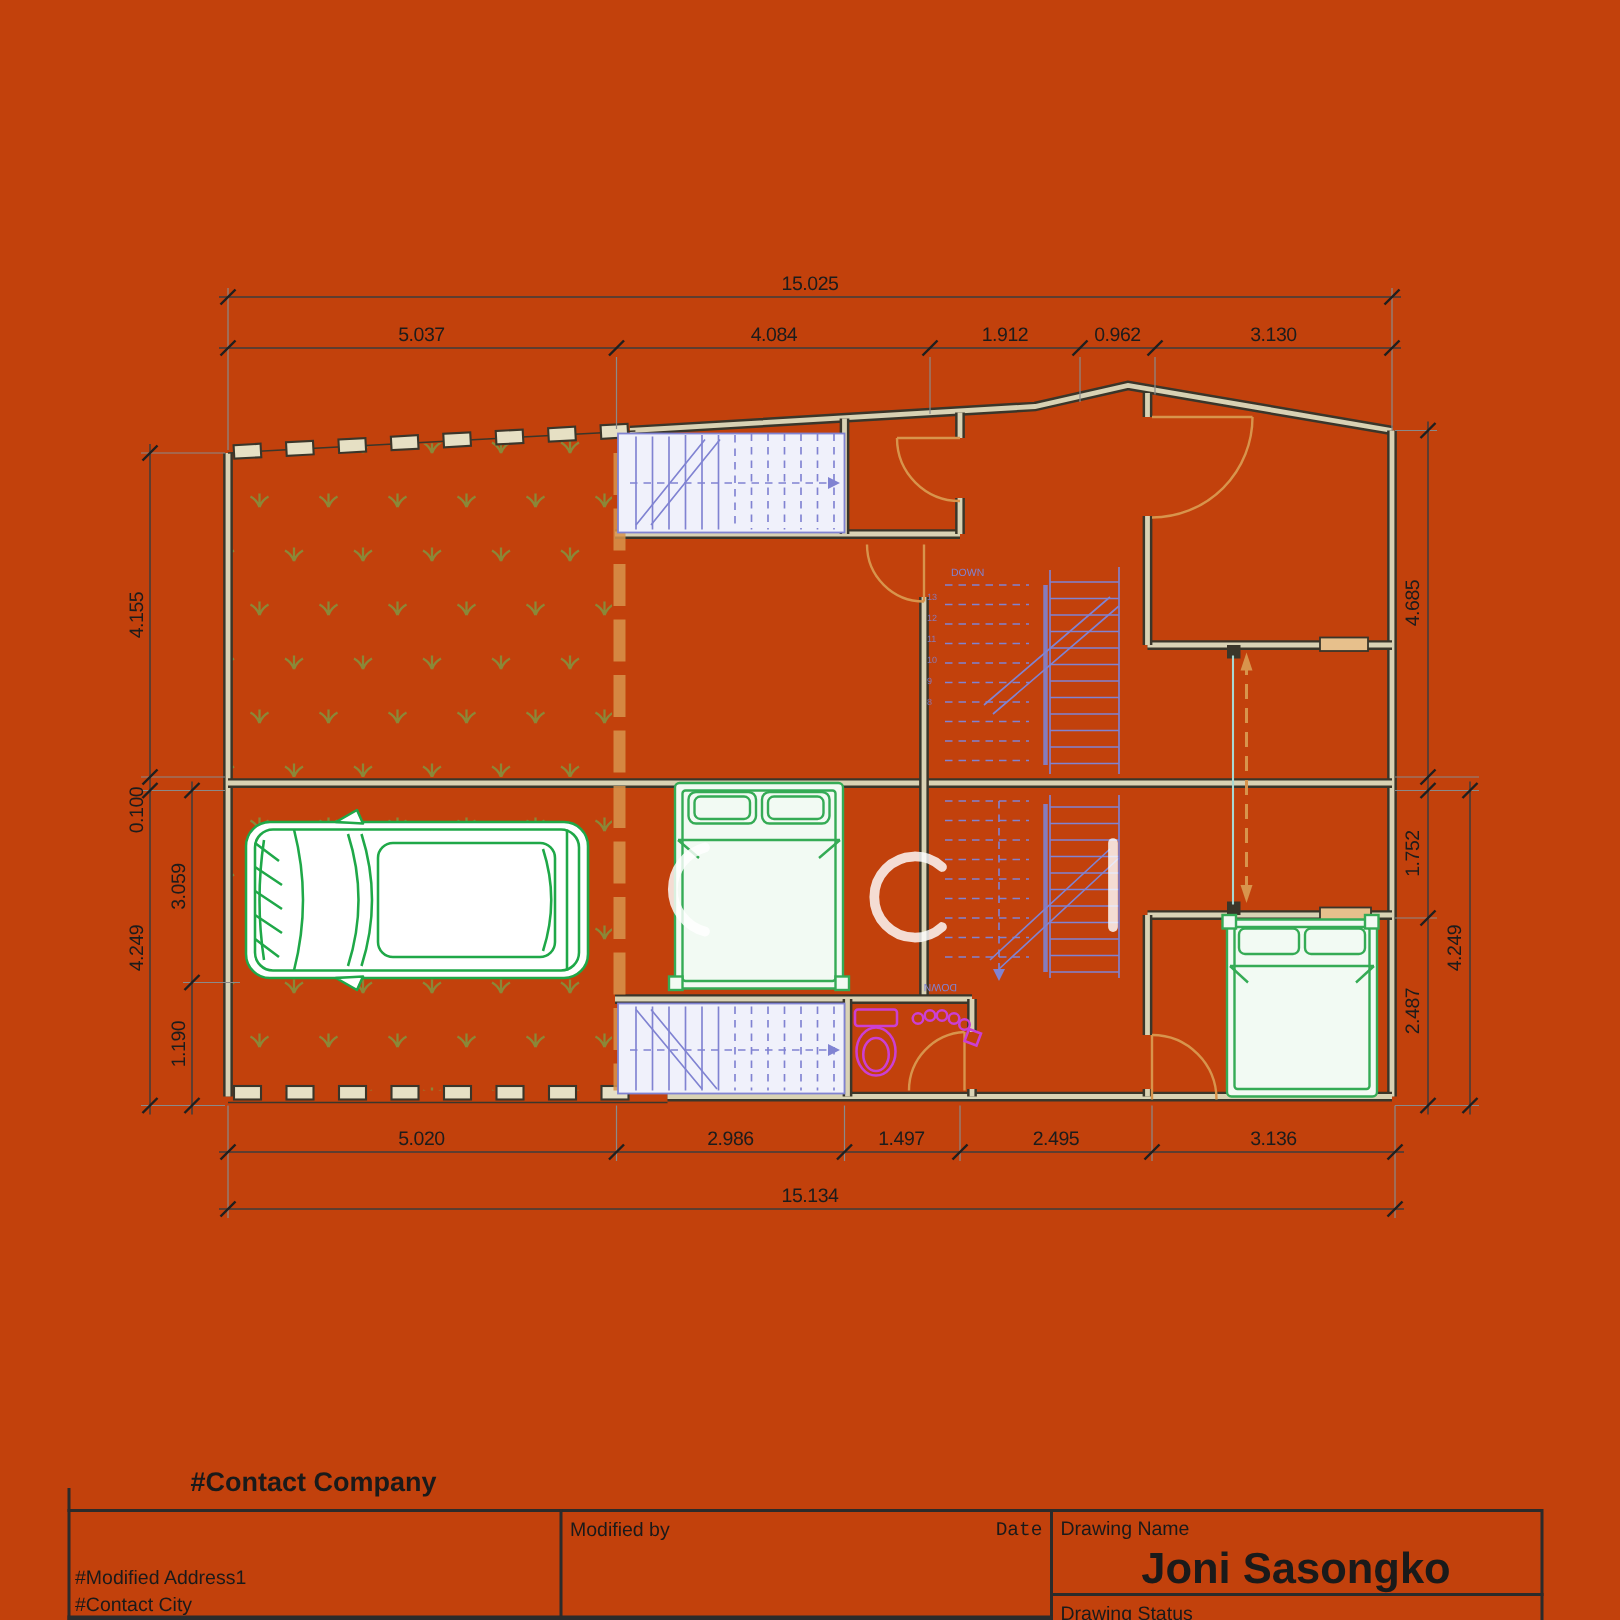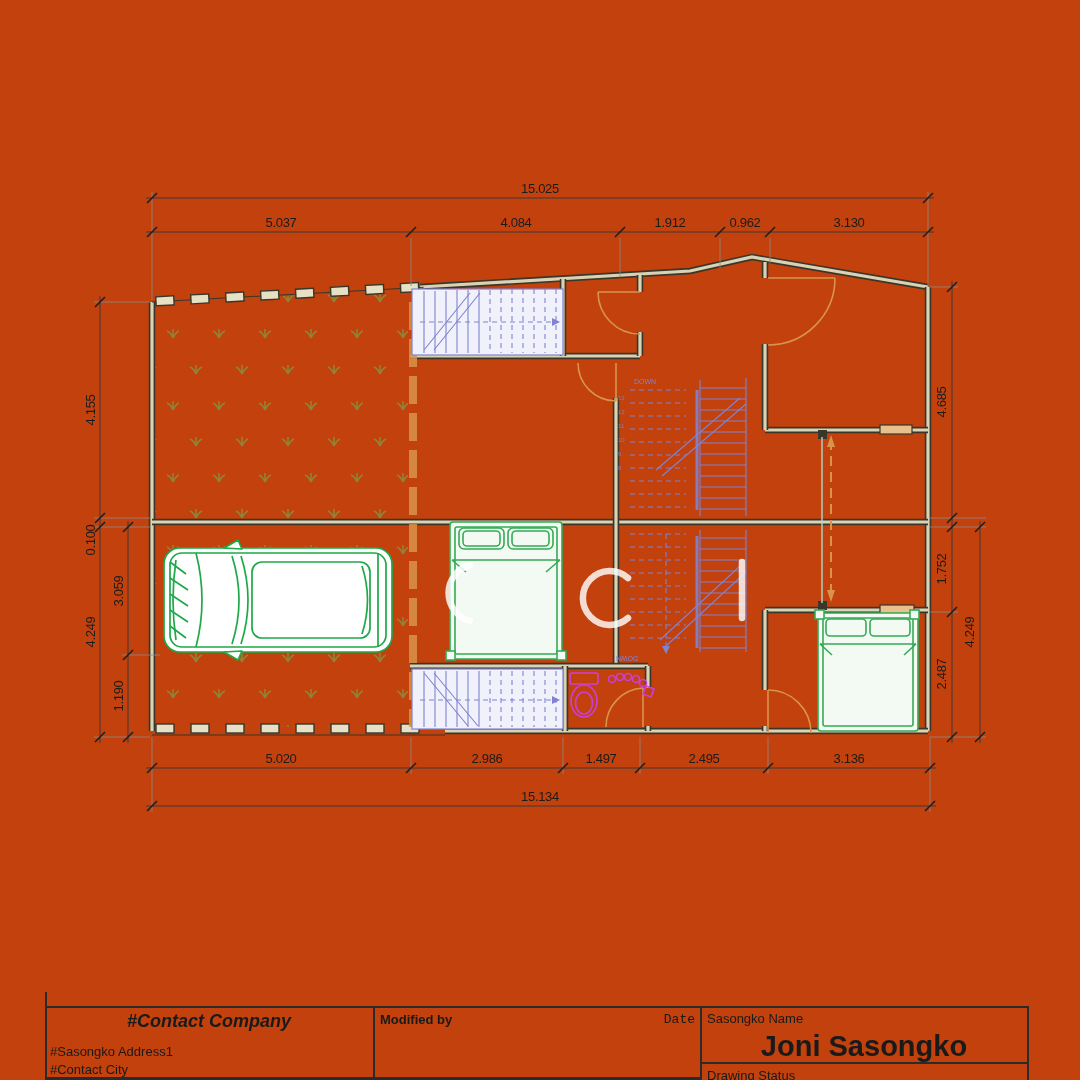--- a/index.html
+++ b/index.html
@@ -344,25 +344,25 @@
 
 <div>
   <div class="tbline" style="left:45px;top:1006px;width:983px;height:2px;"></div>
   <div class="tbline" style="left:45px;top:992px;width:2px;height:88px;"></div>
   <div class="tbline" style="left:373px;top:1006px;width:2px;height:74px;"></div>
   <div class="tbline" style="left:700px;top:1006px;width:2px;height:74px;"></div>
   <div class="tbline" style="left:1027px;top:1006px;width:2px;height:74px;"></div>
   <div class="tbline" style="left:700px;top:1062px;width:329px;height:2px;"></div>
   <div class="tbline" style="left:45px;top:1077px;width:657px;height:3px;"></div>
 
-  <div class="tbtxt company" style="left:45px;top:1011px;font-style:italic;">#Contact Company</div>
-  <div class="tbtxt" style="left:50px;top:1044px;">#Sasongko Address1</div>
+  <div class="tbtxt company" style="left:45px;top:978px;">#Contact Company</div>
+  <div class="tbtxt" style="left:50px;top:1044px;">#Modified Address1</div>
   <div class="tbtxt" style="left:50px;top:1062px;">#Contact City</div>
 
-  <div class="tbtxt" style="left:380px;top:1012px;font-weight:bold;">Modified by</div>
+  <div class="tbtxt" style="left:380px;top:1012px;">Modified by</div>
   <div class="tbtxt" style="left:640px;top:1012px;width:55px;text-align:right;font-family:Liberation Mono, monospace;">Date</div>
 
-  <div class="tbtxt" style="left:707px;top:1011px;">Sasongko Name</div>
+  <div class="tbtxt" style="left:707px;top:1011px;">Drawing Name</div>
   <div class="tbtxt dname" style="left:700px;top:1030px;">Joni Sasongko</div>
   <div class="tbtxt" style="left:707px;top:1068px;">Drawing Status</div>
 </div>
 
 </div>
 
 </body></html>

